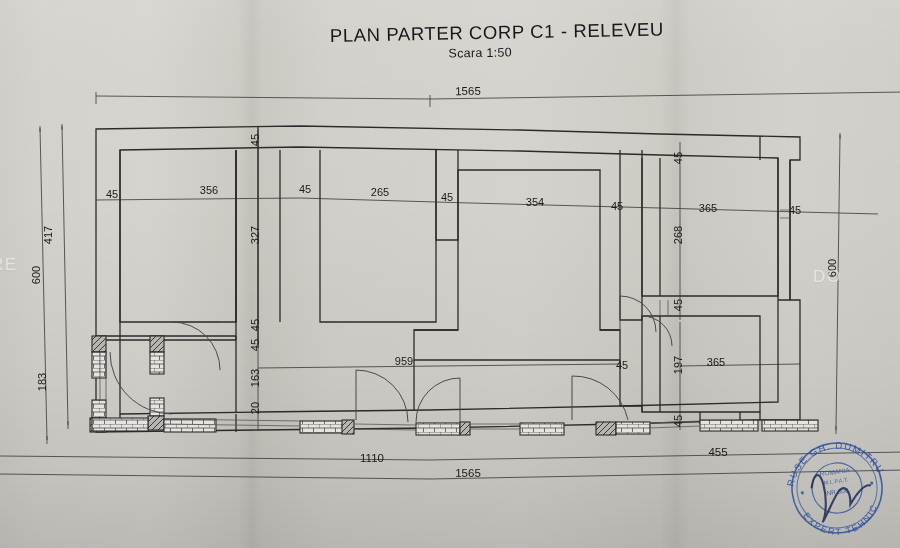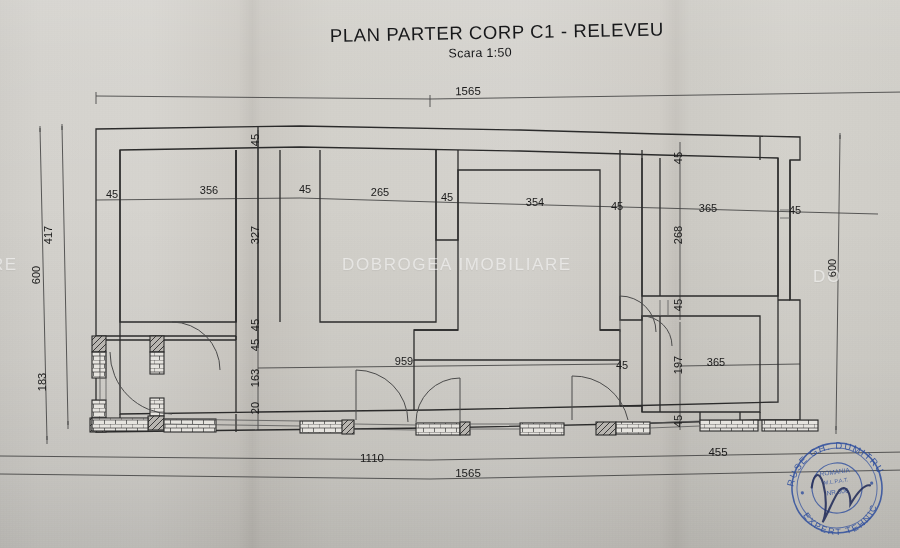--- a/index.html
+++ b/index.html
@@ -272,21 +272,20 @@
       <text x="404" y="365" font-size="11" text-anchor="middle">959</text>
       <text x="622" y="369" font-size="11" text-anchor="middle">45</text>
       <text x="716" y="366" font-size="11" text-anchor="middle">365</text>
 
       <text x="372" y="462" font-size="11.5" text-anchor="middle">1110</text>
       <text x="718" y="456" font-size="11.5" text-anchor="middle">455</text>
       <text x="468" y="477" font-size="11.5" text-anchor="middle">1565</text>
     </g>
   </svg>
 
-  <div class="wm wm-c">DOBROGEA IMOBILIARE</div>
   <div class="wm wm-l">ARE</div>
   <div class="wm wm-r">DO</div>
 
   <svg class="stamp" viewBox="0 0 118 112">
     <defs>
       <path id="arcTop" d="M14 62 A45 45 0 0 1 104 62"></path>
       <path id="arcBot" d="M18 62 A41 41 0 0 0 100 62"></path>
     </defs>
     <g transform="rotate(-8 59 56)">
       <circle cx="59" cy="56" r="45" fill="none" stroke="#2f4f9e" stroke-width="1.6" opacity=".85"></circle>

